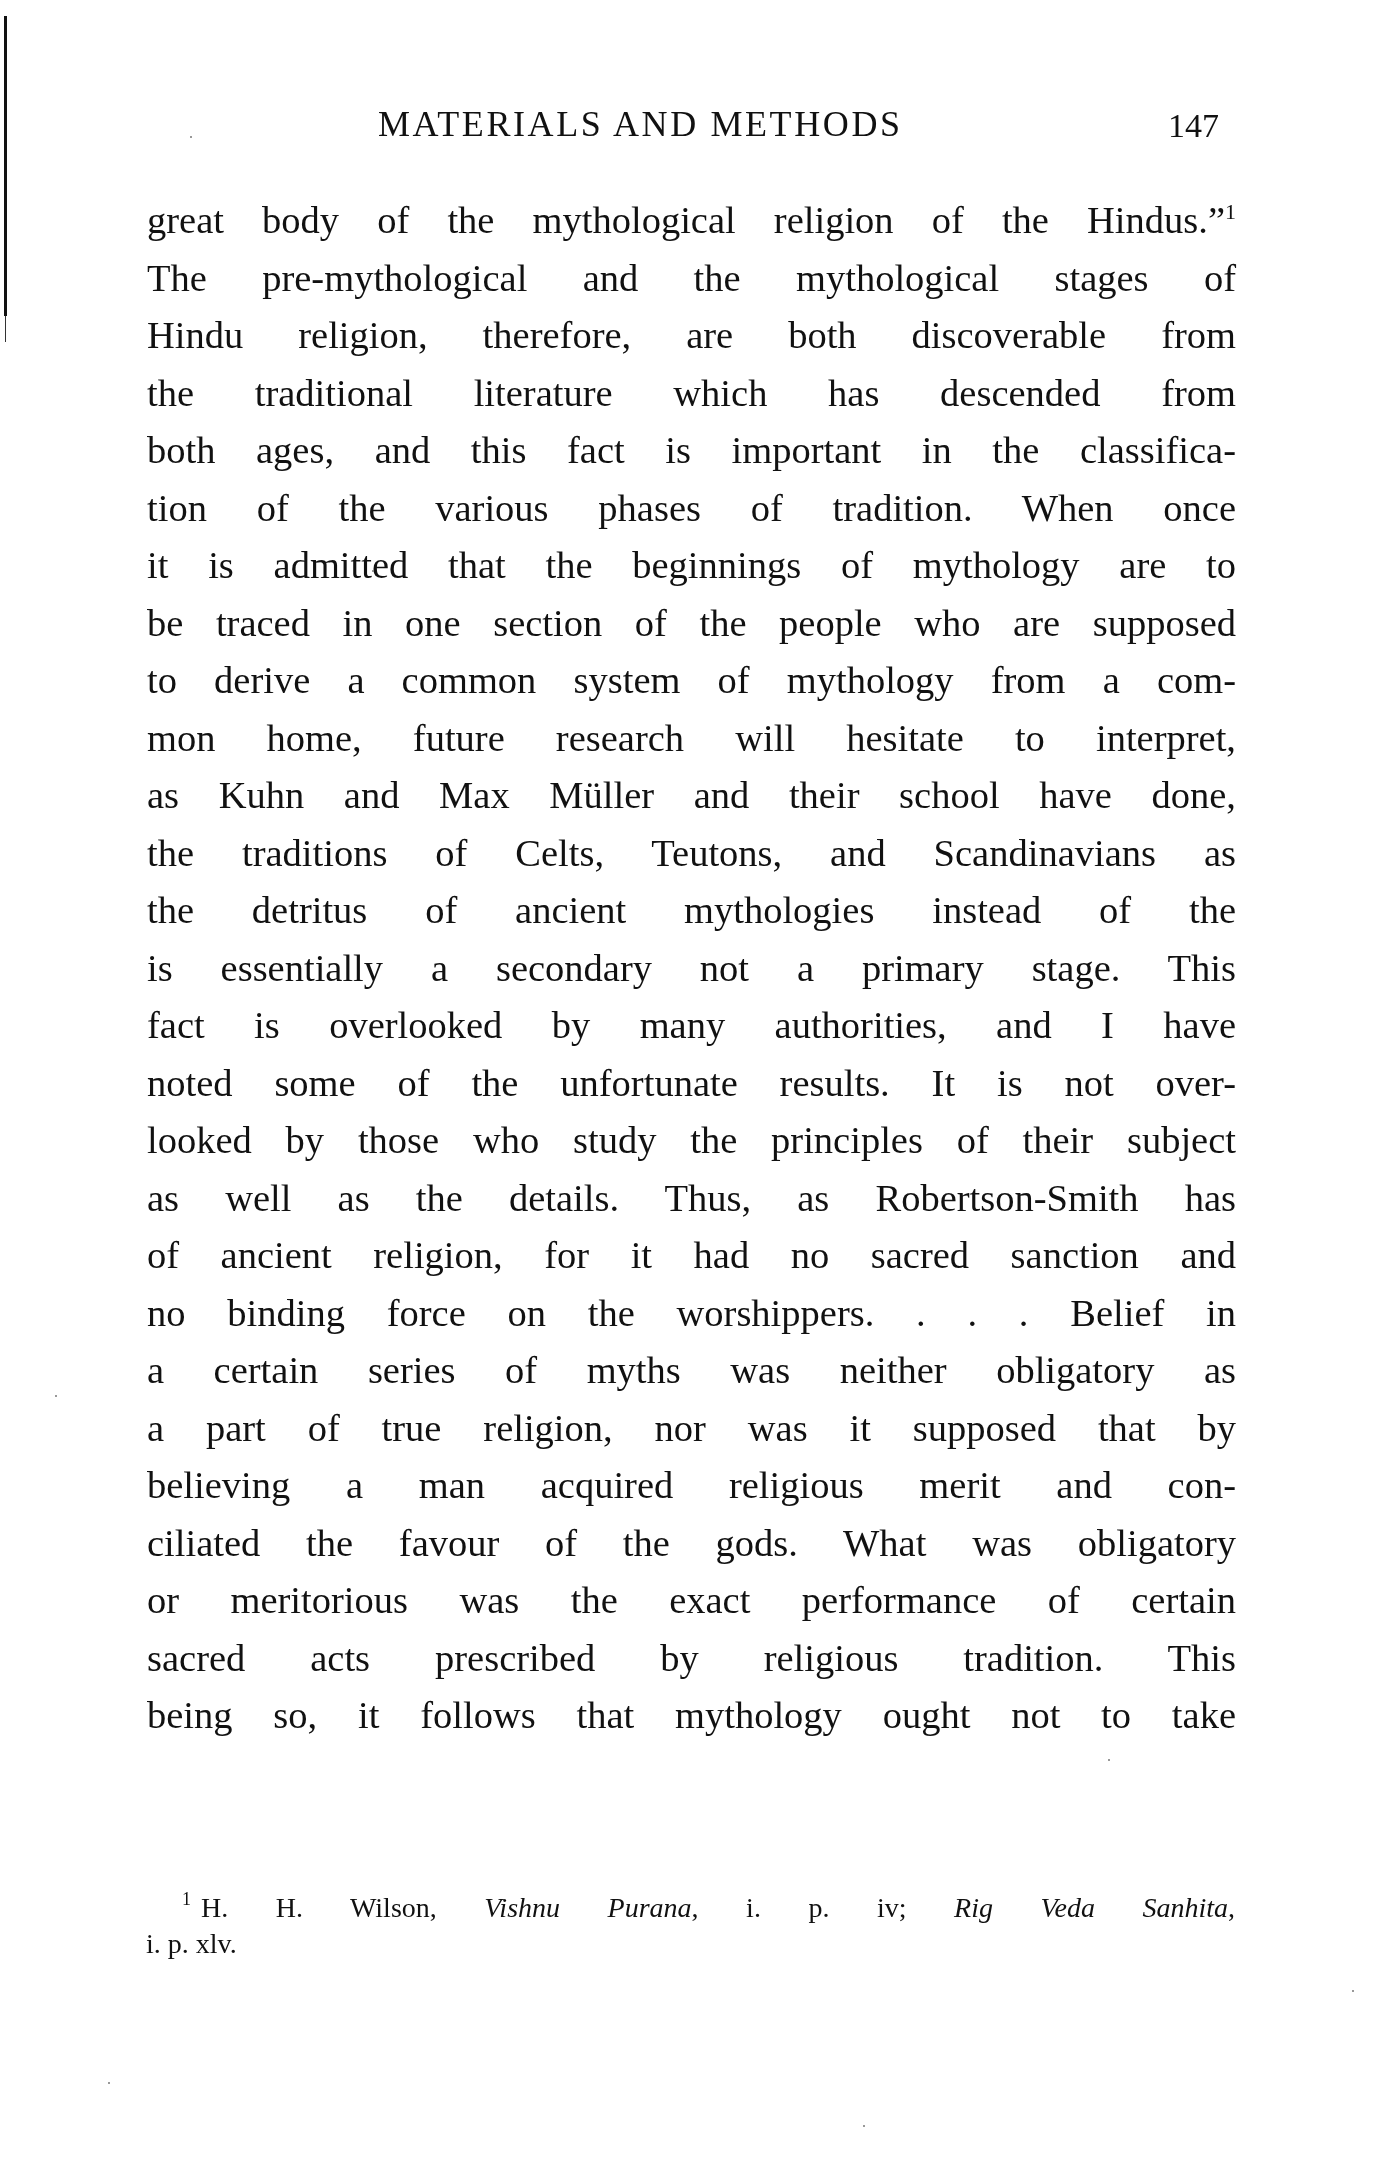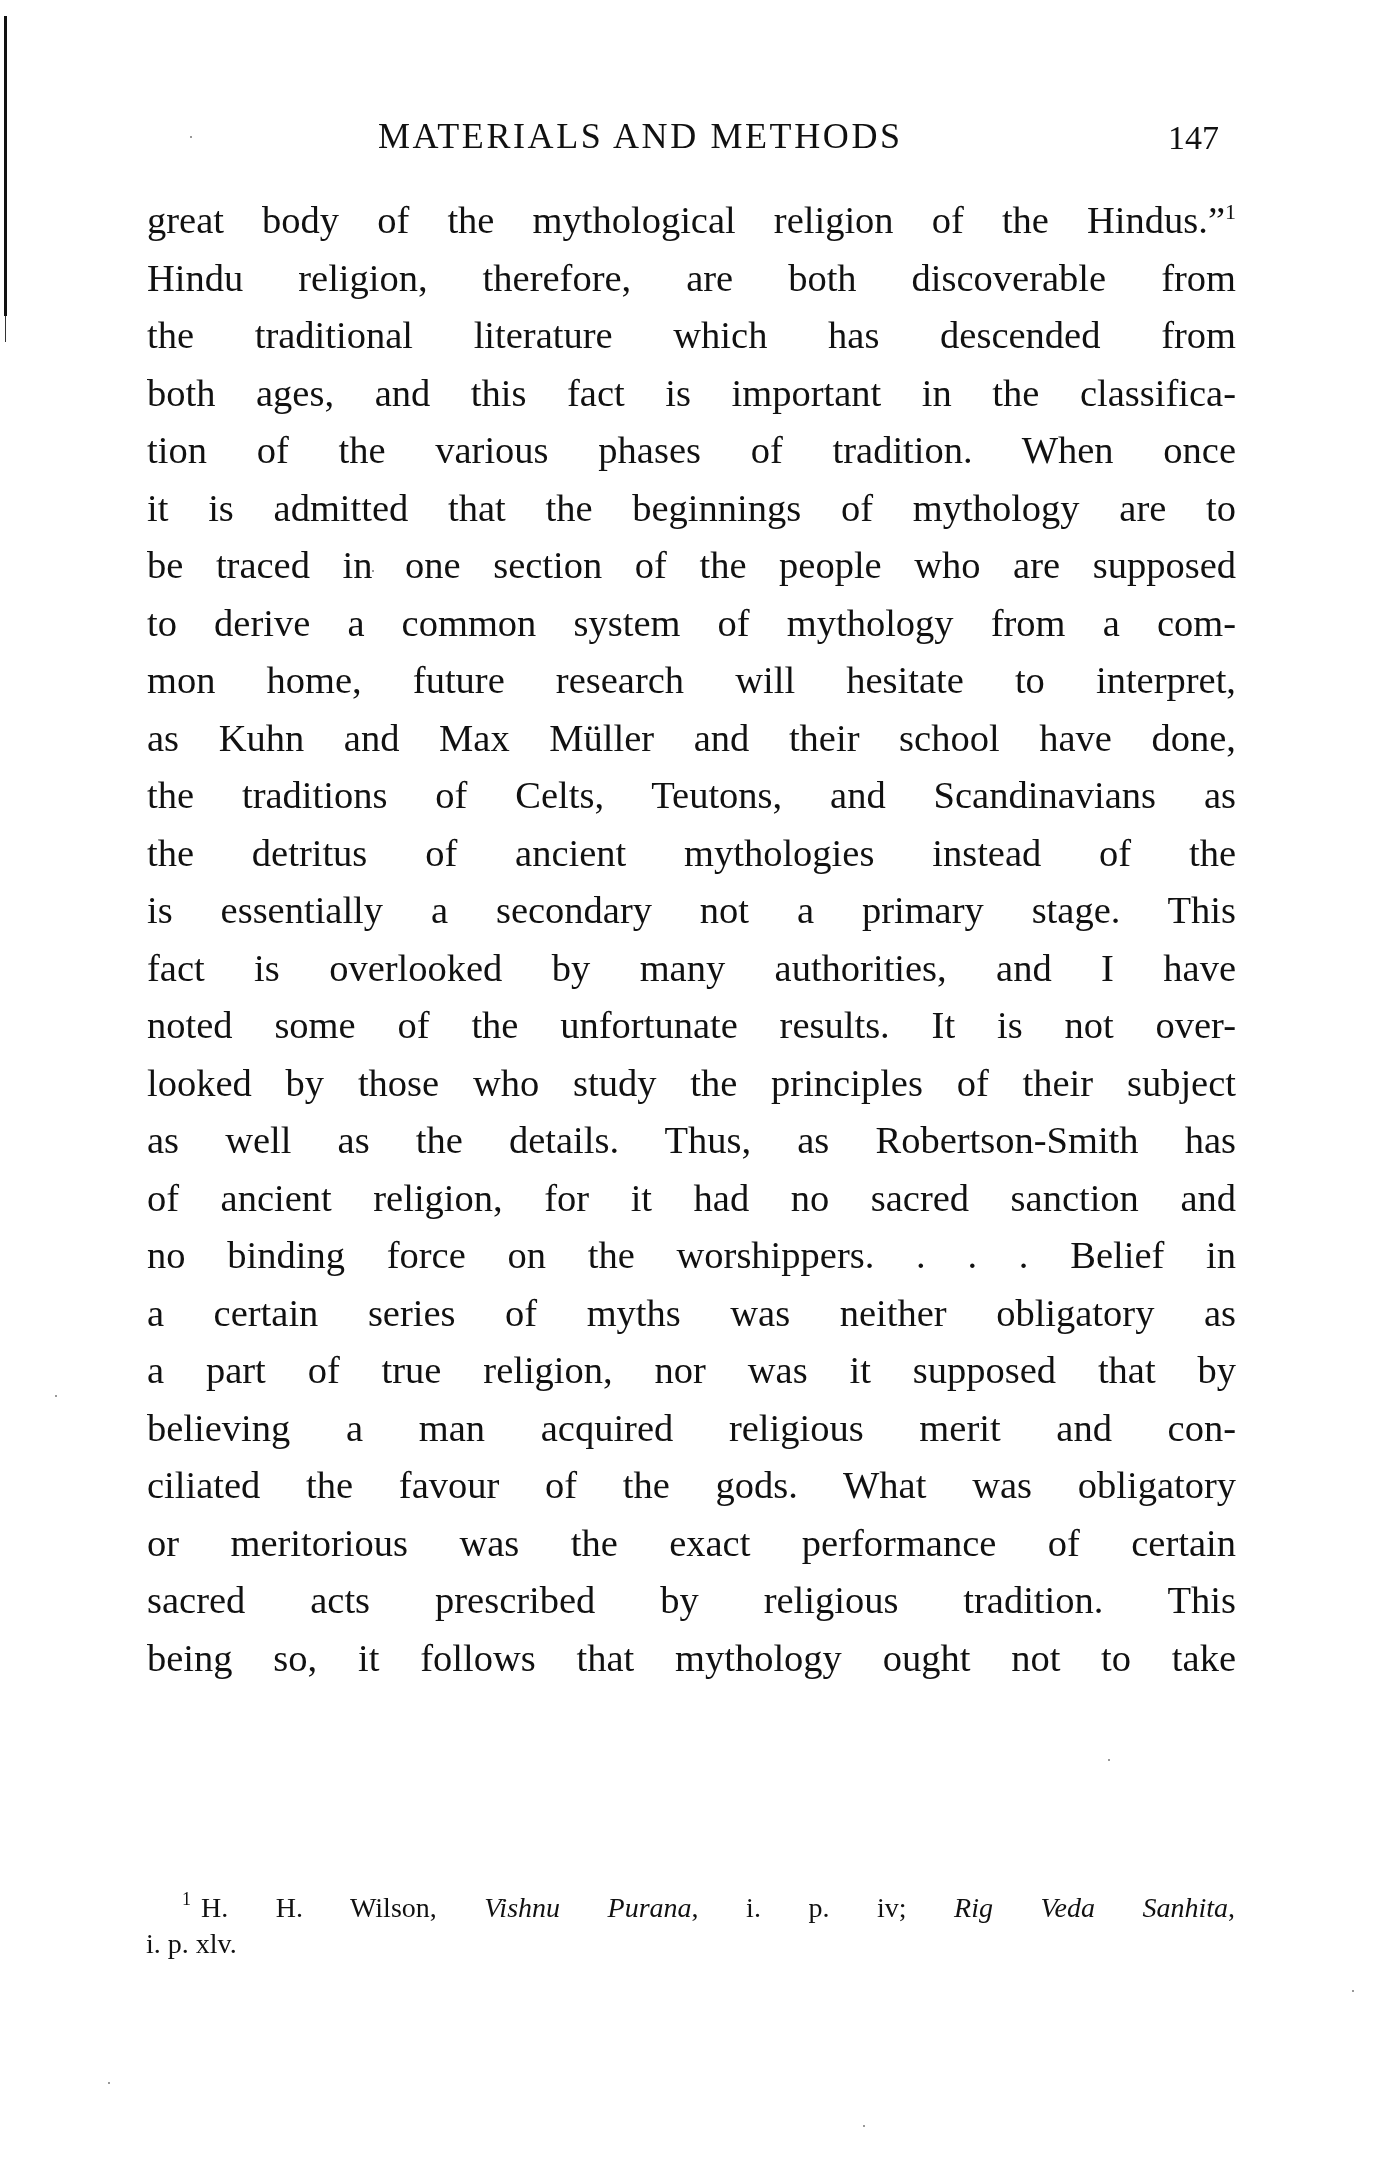--- a/index.html
+++ b/index.html
@@ -30,21 +30,20 @@
     width: 1px;
     height: 26px;
     background: #333333;
   }
   .running-head {
     position: absolute;
     left: 146px;
     top: 104px;
     width: 1089px;
     height: 40px;
-    margin-top: 12px;
   }
   .running-title {
     position: absolute;
     left: 232px;
     top: 0;
     font-size: 36px;
     letter-spacing: 2.6px;
     line-height: 40px;
     white-space: nowrap;
   }
@@ -120,20 +119,21 @@
 <div class="binding-edge"></div>
 <div class="binding-edge-tail"></div>
 
 <div class="running-head">
   <span class="running-title">MATERIALS AND METHODS</span>
   <span class="page-number">147</span>
 </div>
 
 <div class="body-text">
   <span class="line"><span>great body of the mythological religion of the Hindus.”</span><sup class="fnref">1</sup></span>
+  <span class="line">The pre-mythological and the mythological stages of</span>
   <span class="line">Hindu religion, therefore, are both discoverable from</span>
   <span class="line">the traditional literature which has descended from</span>
   <span class="line">both ages, and this fact is important in the classifica-</span>
   <span class="line">tion of the various phases of tradition.  When once</span>
   <span class="line">it is admitted that the beginnings of mythology are to</span>
   <span class="line">be traced in one section of the people who are supposed</span>
   <span class="line">to derive a common system of mythology from a com-</span>
   <span class="line">mon home, future research will hesitate to interpret,</span>
   <span class="line">as Kuhn and Max Müller and their school have done,</span>
   <span class="line">the traditions of Celts, Teutons, and Scandinavians as</span>

